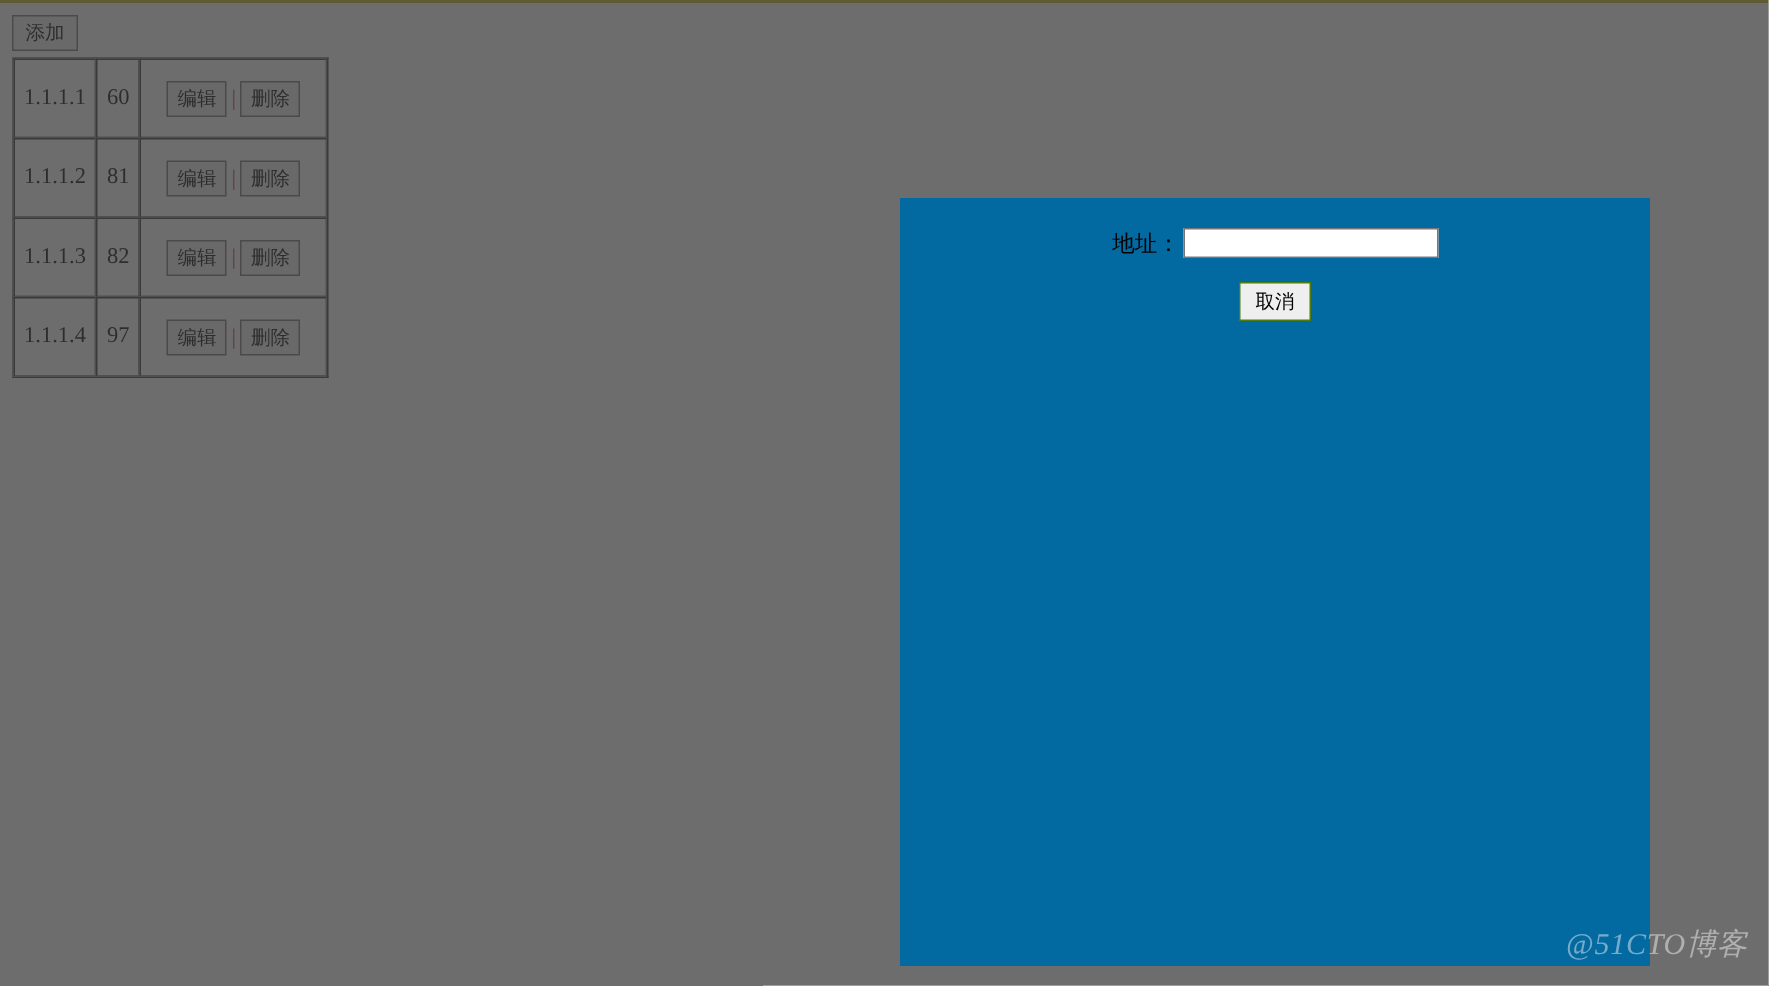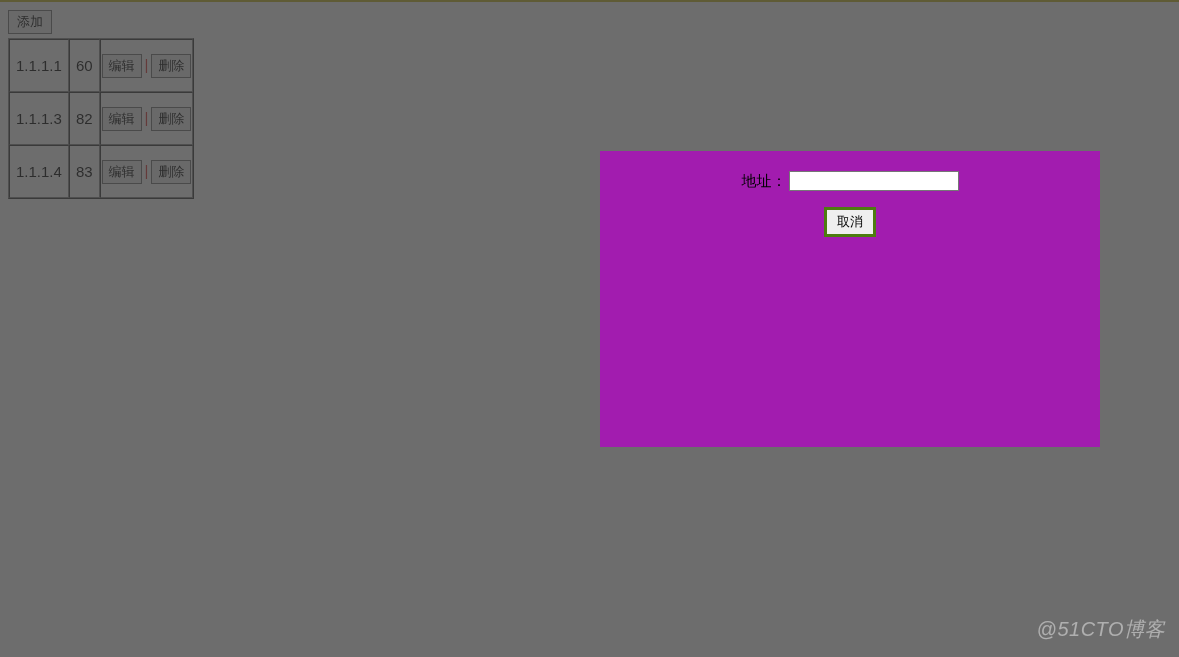--- a/index.html
+++ b/index.html
@@ -1,18 +1,19 @@
 <!DOCTYPE html>
 <html><head>
   <meta charset="utf-8">
   <style>
     * {
       box-sizing: border-box;
       margin: 0;
       padding: 0;
+      font-family: Liberation Serif, serif;
     }
     body {
       font-family: Arial, sans-serif;
       font-size: 14px;
       background: #ffffff;
       width: 1179px;
       height: 657px;
       position: relative;
       overflow: hidden;
     }
@@ -37,21 +38,21 @@
       border-spacing: 0;
       border: 1px outset #888;
     }
     .data-table td {
       border: 1px inset #888;
       padding: 17px 6px;
       font-size: 15px;
       vertical-align: middle;
     }
     .action-cell {
-      padding: 3px 0 !important;
+      padding: 3px 16px !important;
     }
     .action-btn {
       font-size: 13px;
       padding: 2px 6px;
       background: #efefef;
       border: 1px solid #767676;
       cursor: pointer;
       margin: 0 1px;
     }
     .sep {
@@ -62,25 +63,25 @@
     .overlay {
       position: absolute;
       top: 0;
       left: 0;
       width: 100%;
       height: 100%;
       background: rgba(60,60,60,0.75);
     }
     .modal {
       position: absolute;
-      top: 151px;
+      top: 132px;
       left: 600px;
       width: 500px;
-      height: 296px;
-      background: #a21caf;
+      height: 512px;
+      background: #0369a1;
       padding-top: 20px;
     }
     .form-row {
       display: flex;
       align-items: center;
       justify-content: center;
       margin-bottom: 16px;
     }
     .form-label {
       font-size: 15px;
@@ -94,21 +95,21 @@
       font-size: 13px;
     }
     .modal-btn-row {
       text-align: center;
       margin-top: 6px;
     }
     .cancel-btn {
       font-size: 13px;
       padding: 3px 10px;
       background: #efefef;
-      border: 3px solid #4d7c0f;
+      border: 1px solid #4d7c0f;
       cursor: pointer;
     }
     .watermark {
       position: absolute;
       bottom: 14px;
       right: 14px;
       color: rgba(255,255,255,0.45);
       font-size: 20px;
       font-style: italic;
       letter-spacing: 0.5px;
@@ -123,27 +124,32 @@
   <button class="add-btn">添加</button>
   
   <table class="data-table">
     <tbody id="table-body">
         <tr>
           <td>1.1.1.1</td>
           <td>60</td>
           <td class="action-cell"><button class="action-btn">编辑</button><span class="sep">|</span><button class="action-btn">删除</button></td>
         </tr>
         <tr>
+          <td>1.1.1.2</td>
+          <td>81</td>
+          <td class="action-cell"><button class="action-btn">编辑</button><span class="sep">|</span><button class="action-btn">删除</button></td>
+        </tr>
+        <tr>
           <td>1.1.1.3</td>
           <td>82</td>
           <td class="action-cell"><button class="action-btn">编辑</button><span class="sep">|</span><button class="action-btn">删除</button></td>
         </tr>
         <tr>
           <td>1.1.1.4</td>
-          <td>83</td>
+          <td>97</td>
           <td class="action-cell"><button class="action-btn">编辑</button><span class="sep">|</span><button class="action-btn">删除</button></td>
         </tr>
       </tbody>
   </table>
 </div>
 
 <div class="overlay"></div>
 
 <div class="modal">
   <div class="form-row">

